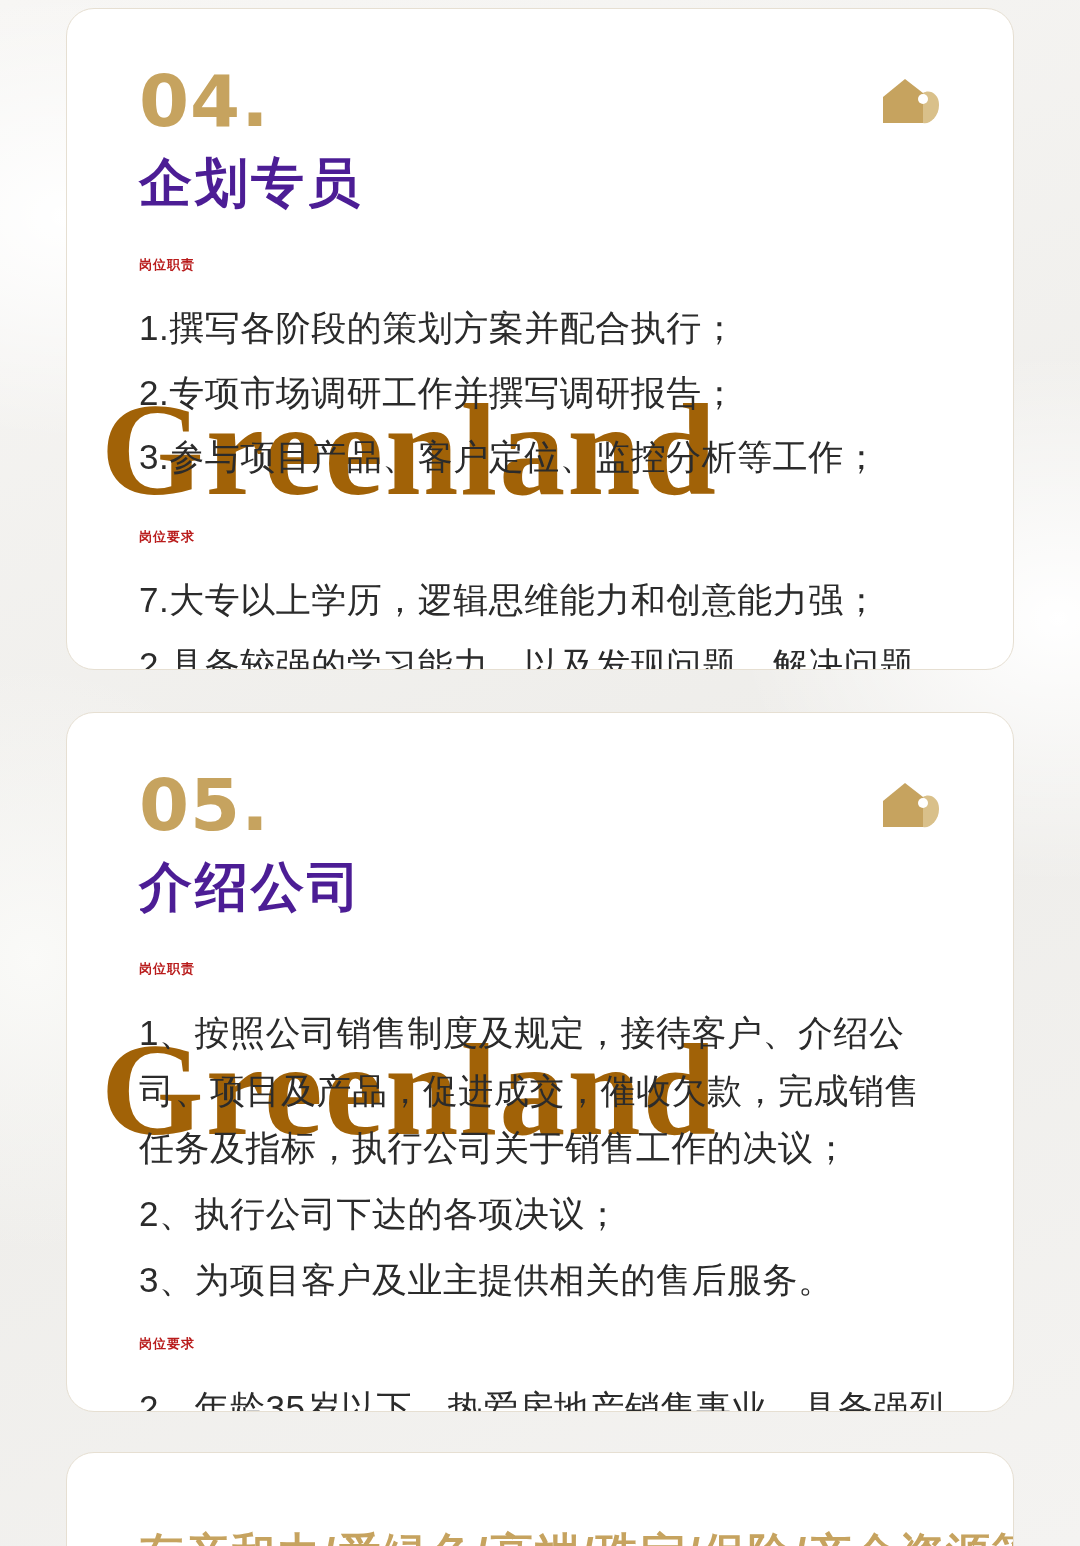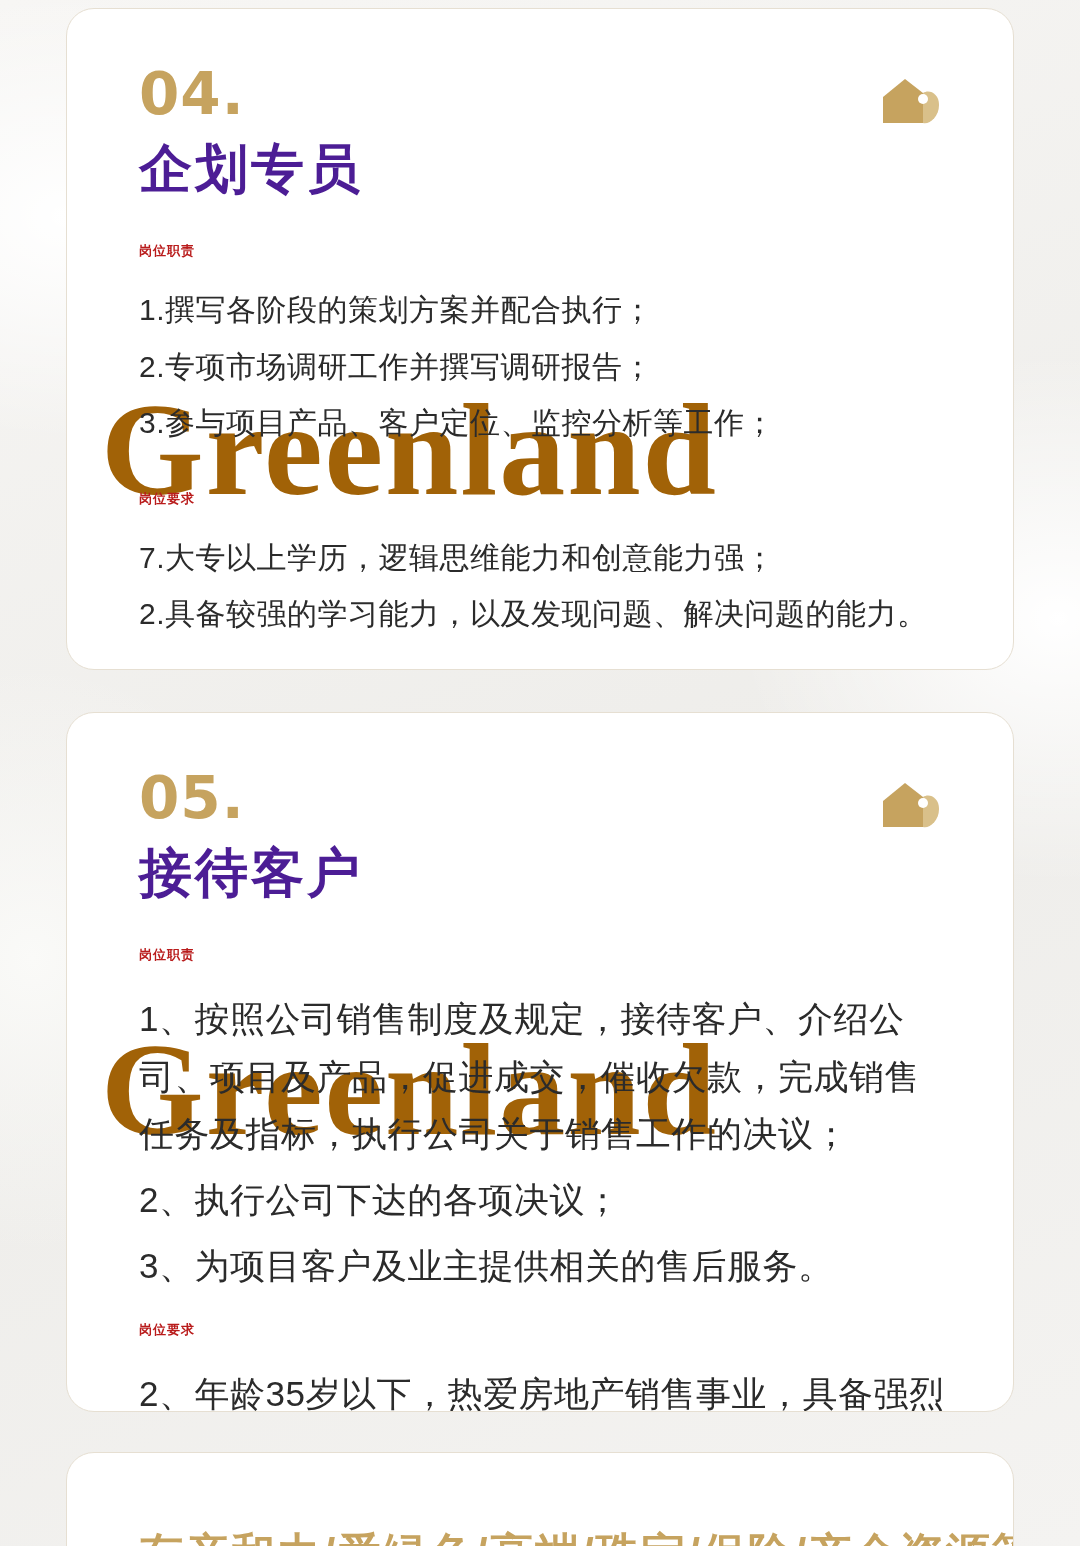--- a/index.html
+++ b/index.html
@@ -63,21 +63,21 @@
   }
   #wm-04 { top: 372px; }
   #wm-05 { top: 1020px; }
 
   .card-inner {
     position: relative;
     padding: 56px 64px 0 72px;
   }
   .num {
     font-family: "DejaVu Sans", sans-serif;
-    font-size: 58px;
+    font-size: 72px;
     font-weight: bold;
     color: #c6a35f;
     letter-spacing: 1px;
     line-height: 1;
   }
   .num .dot { color: #c6a35f; }
   .title {
     margin-top: 16px;
     font-size: 53px;
     font-weight: bold;
@@ -90,21 +90,21 @@
     font-size: 13px;
     font-weight: bold;
     color: #b91c1c;
     letter-spacing: 1px;
   }
   .body-list {
     margin-top: 26px;
   }
   .body-list p {
     margin: 0 0 8px 0;
-    font-size: 30px;
+    font-size: 35px;
     line-height: 1.62;
     color: #2b2b2b;
     letter-spacing: 0.5px;
   }
   .card5 .body-list p { font-size: 35px; line-height: 1.65; }
 
   .house-icon {
     position: absolute;
     top: 66px;
     right: 70px;
@@ -158,21 +158,21 @@
 
     <div class="card card5" id="card-05">
       <div class="watermark" id="wm-05" style="top:300px; left:34px;">Greenland</div>
       <svg class="house-icon" viewBox="0 0 64 52">
         <path d="M4 22 L26 4 L44 18 L44 48 L4 48 Z" fill="#c6a35f"></path>
         <path d="M44 18 C50 14, 60 18, 60 30 C60 42, 50 50, 44 48 Z" fill="#d9c08a"></path>
         <circle cx="44" cy="24" r="5" fill="#ffffff"></circle>
       </svg>
       <div class="card-inner">
         <div class="num"><span>05</span><span class="dot">.</span></div>
-        <div class="title">接待客户</div>
+        <div class="title">介绍公司</div>
 
         <div class="section-label">岗位职责</div>
         <div class="body-list">
           <p>1、按照公司销售制度及规定，接待客户、介绍公司、项目及产品，促进成交，催收欠款，完成销售任务及指标，执行公司关于销售工作的决议；</p>
           <p>2、执行公司下达的各项决议；</p>
           <p>3、为项目客户及业主提供相关的售后服务。</p>
         </div>
 
         <div class="section-label" style="margin-top:26px;">岗位要求</div>
         <div class="body-list">

